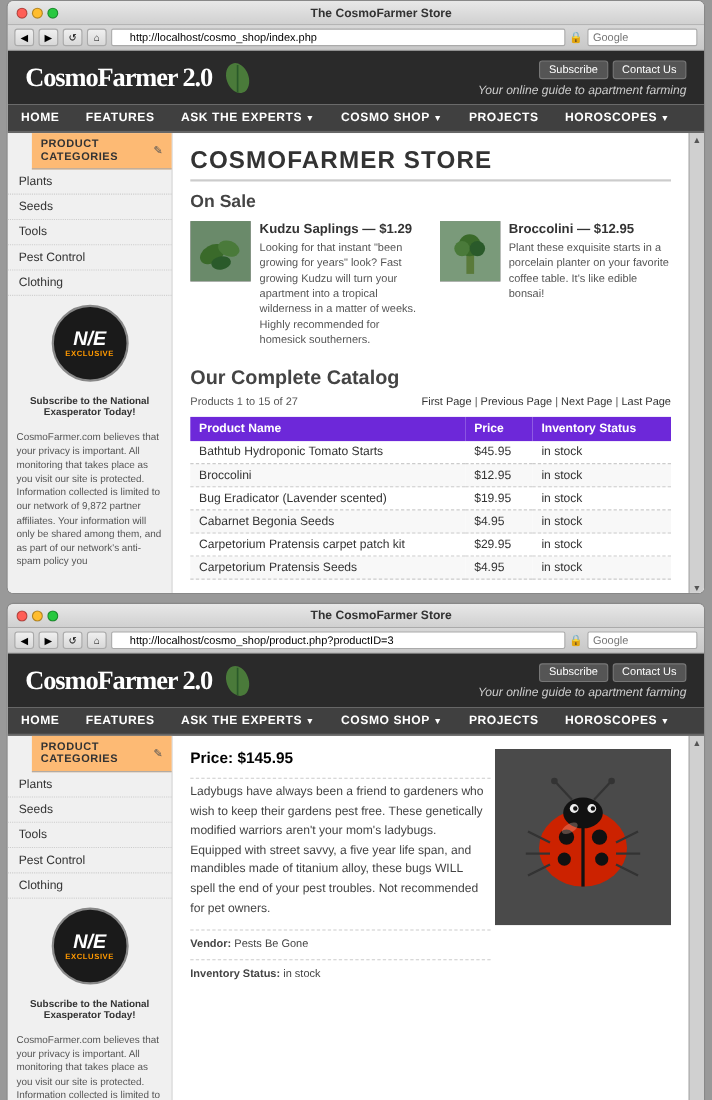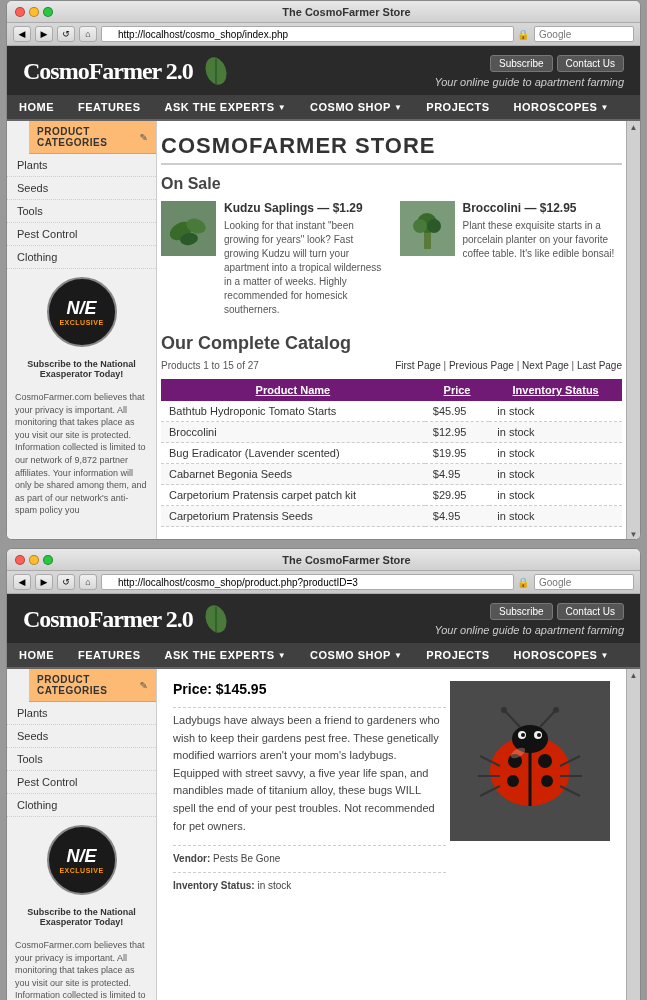--- a/index.html
+++ b/index.html
@@ -208,21 +208,21 @@
     .sidebar-disclaimer {
       padding: 8px;
       font-size: 9px;
       color: #555;
       line-height: 1.4;
     }
 
     
     .main-content {
       flex: 1;
-      padding: 12px 4px;
+      padding: 12px 16px;
       background: white;
     }
 
     .page-title {
       font-size: 22px;
       font-weight: bold;
       color: #333;
       text-transform: uppercase;
       letter-spacing: 1px;
       border-bottom: 2px solid #ccc;
@@ -302,26 +302,25 @@
     }
 
     
     .product-table {
       width: 100%;
       border-collapse: collapse;
       font-size: 11px;
     }
 
     .product-table th {
-      background: #701a75;
+      background: #6d28d9;
       color: white;
       padding: 5px 8px;
-      text-align: center;
+      text-align: left;
       font-size: 11px;
-      text-decoration: underline;
     }
 
     .product-table td {
       padding: 4px 8px;
       border-bottom: 1px dashed #ccc;
       color: #333;
     }
 
     .product-table tr:nth-child(even) td { background: #f8f8f8; }
 

